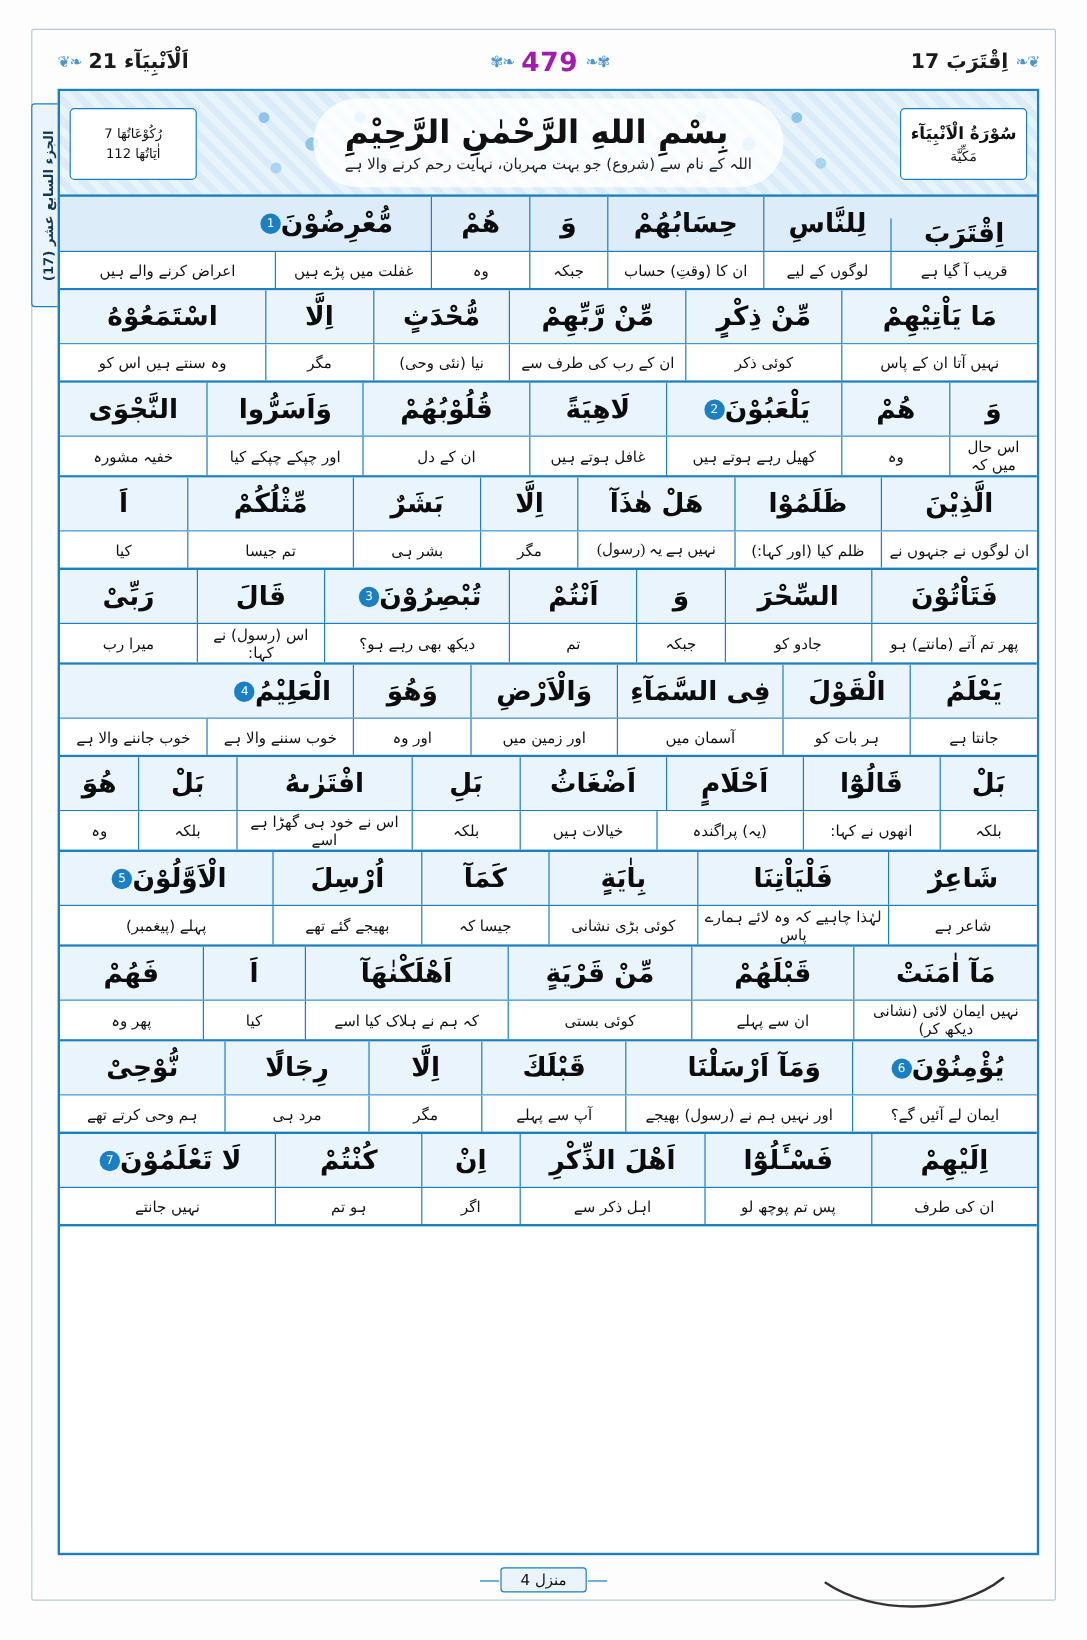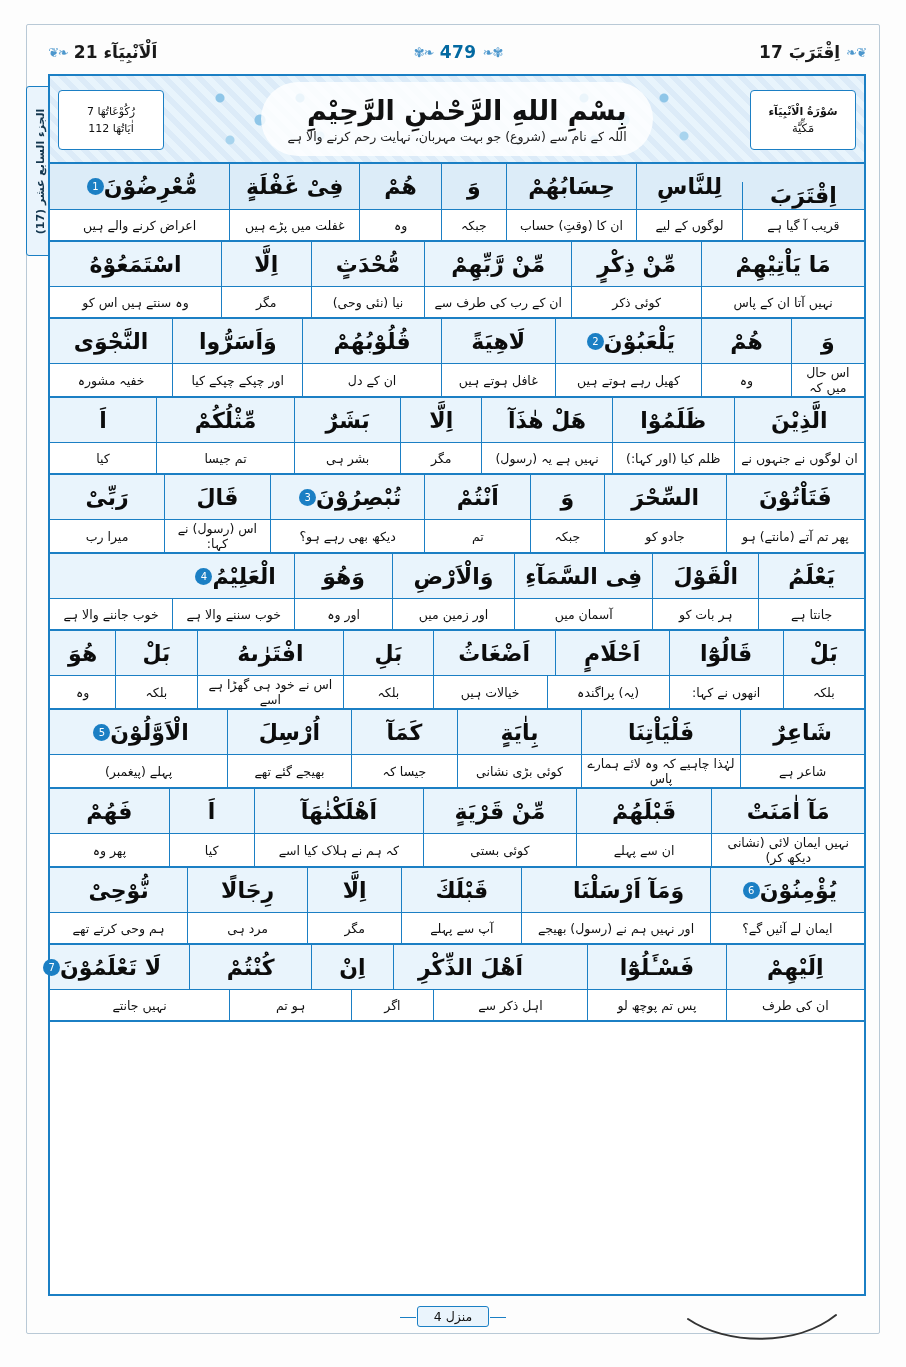--- a/index.html
+++ b/index.html
@@ -43,22 +43,22 @@
     justify-content: space-between;
     direction: rtl;
   }
   .header .hdr-item {
     font-size: 17px;
     color: #1a1a1a;
     font-weight: bold;
     white-space: nowrap;
   }
   .header .hdr-center {
-    font-size: 17px;
-    color: #0369a1;
+    font-size: 22px;
+    color: #a21caf;
     font-weight: bold;
     letter-spacing: .5px;
   }
   .orn {
     display: inline-block;
     color: #2f86c5;
     font-size: 13px;
     letter-spacing: -1px;
     opacity: .85;
   }
@@ -97,21 +97,21 @@
       radial-gradient(circle at 60px 44px, #8fc6e8 5px, transparent 6px),
       radial-gradient(circle at 100px 22px, #8fc6e8 4px, transparent 5px),
       radial-gradient(circle at 30px 64px, #a8d4ee 4px, transparent 5px),
       radial-gradient(circle at 120px 60px, #a8d4ee 4px, transparent 5px);
   }
   .bism::before { left: 150px; }
   .bism::after  { right: 150px; }
   .bism-center {
     position: relative;
     z-index: 3;
-    text-align: right;
+    text-align: left;
     background: rgba(255,255,255,0.82);
     border-radius: 40px;
     padding: 12px 26px;
   }
   .bism-ar {
     font-size: 27px;
     color: #111;
     font-weight: bold;
     direction: rtl;
     line-height: 1.25;
@@ -131,21 +131,21 @@
     height: 58px;
     border: 1px solid #1b7fc4;
     border-radius: 4px;
     background: #fff;
     display: flex;
     flex-direction: column;
     align-items: center;
     justify-content: center;
     direction: rtl;
   }
-  .surah-box .ln1 { font-size: 11px; color: #111; font-weight: bold; }
+  .surah-box .ln1 { font-size: 14px; color: #111; font-weight: bold; }
   .surah-box .ln2 { font-size: 11.5px; color: #111; margin-top: 3px; }
   .count-box {
     position: absolute;
     z-index: 4;
     left: 8px;
     top: 14px;
     width: 104px;
     height: 58px;
     border: 1px solid #1b7fc4;
     border-radius: 4px;
@@ -325,23 +325,20 @@
           </div>
           <div class="cell" style="flex: 0 0 16%;">
             <span class="ar">حِسَابُهُمْ</span>
           </div>
           <div class="cell" style="flex: 0 0 8%;">
             <span class="ar">وَ</span>
           </div>
           <div class="cell" style="flex: 0 0 10%;">
             <span class="ar">هُمْ</span>
           </div>
-          <div class="cell" style="flex: 0 0 16%;">
-            <span class="ar">فِىْ غَفْلَةٍ</span>
-          </div>
           <div class="cell" style="flex: 0 0 22%;">
             <span class="ar">مُّعْرِضُوْنَ</span>
             <span class="ayah-num">1</span>
           </div>
         </div>
         <div class="ur-row">
           <div class="cell" style="flex: 0 0 15%;">
             <span class="ur">قریب آ گیا ہے</span>
           </div>
           <div class="cell" style="flex: 0 0 13%;">
@@ -473,21 +470,21 @@
             <span class="ar">اَ</span>
           </div>
         </div>
         <div class="ur-row">
           <div class="cell" style="flex: 0 0 16%;">
             <span class="ur">ان لوگوں نے جنہوں نے</span>
           </div>
           <div class="cell" style="flex: 0 0 15%;">
             <span class="ur">ظلم کیا (اور کہا:)</span>
           </div>
-          <div class="cell" style="flex: 0 0 16%;">
+          <div class="cell" style="flex: 0 0 16%; font-family: Liberation Serif, serif;">
             <span class="ur">نہیں ہے یہ (رسول)</span>
           </div>
           <div class="cell" style="flex: 0 0 10%;">
             <span class="ur">مگر</span>
           </div>
           <div class="cell" style="flex: 0 0 13%;">
             <span class="ur">بشر ہی</span>
           </div>
           <div class="cell" style="flex: 0 0 17%;">
             <span class="ur">تم جیسا</span>
@@ -758,21 +755,21 @@
             <span class="ur">مرد ہی</span>
           </div>
           <div class="cell" style="flex: 0 0 16.8421%;">
             <span class="ur">ہم وحی کرتے تھے</span>
           </div>
         </div>
         <div class="ar-row">
           <div class="cell" style="flex: 0 0 17%;">
             <span class="ar">اِلَيْهِمْ</span>
           </div>
-          <div class="cell" style="flex: 0 0 17%; margin-left: 40px;">
+          <div class="cell" style="flex: 0 0 17%;">
             <span class="ar">فَسْـَٔلُوْٓا</span>
           </div>
           <div class="cell" style="flex: 0 0 19%;">
             <span class="ar">اَهْلَ الذِّكْرِ</span>
           </div>
           <div class="cell" style="flex: 0 0 10%;">
             <span class="ar">اِنْ</span>
           </div>
           <div class="cell" style="flex: 0 0 15%;">
             <span class="ar">كُنْتُمْ</span>

